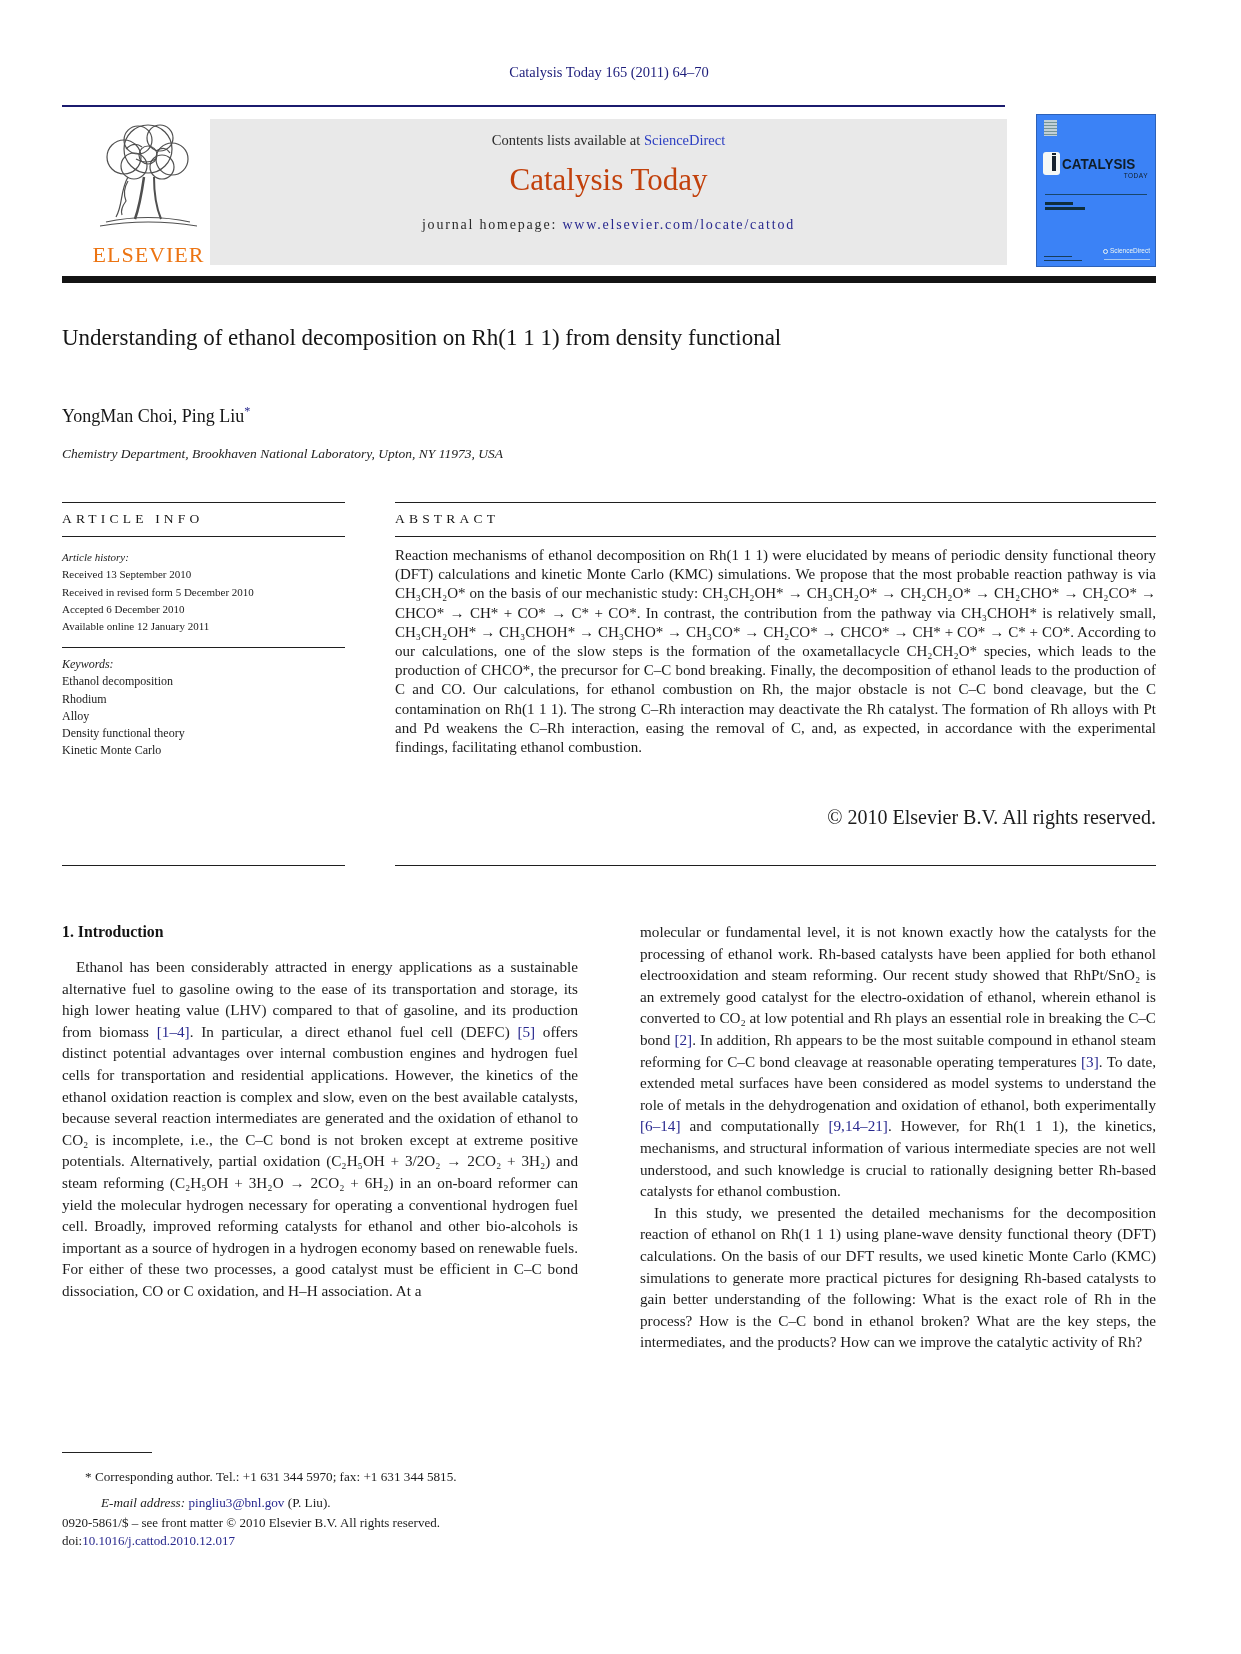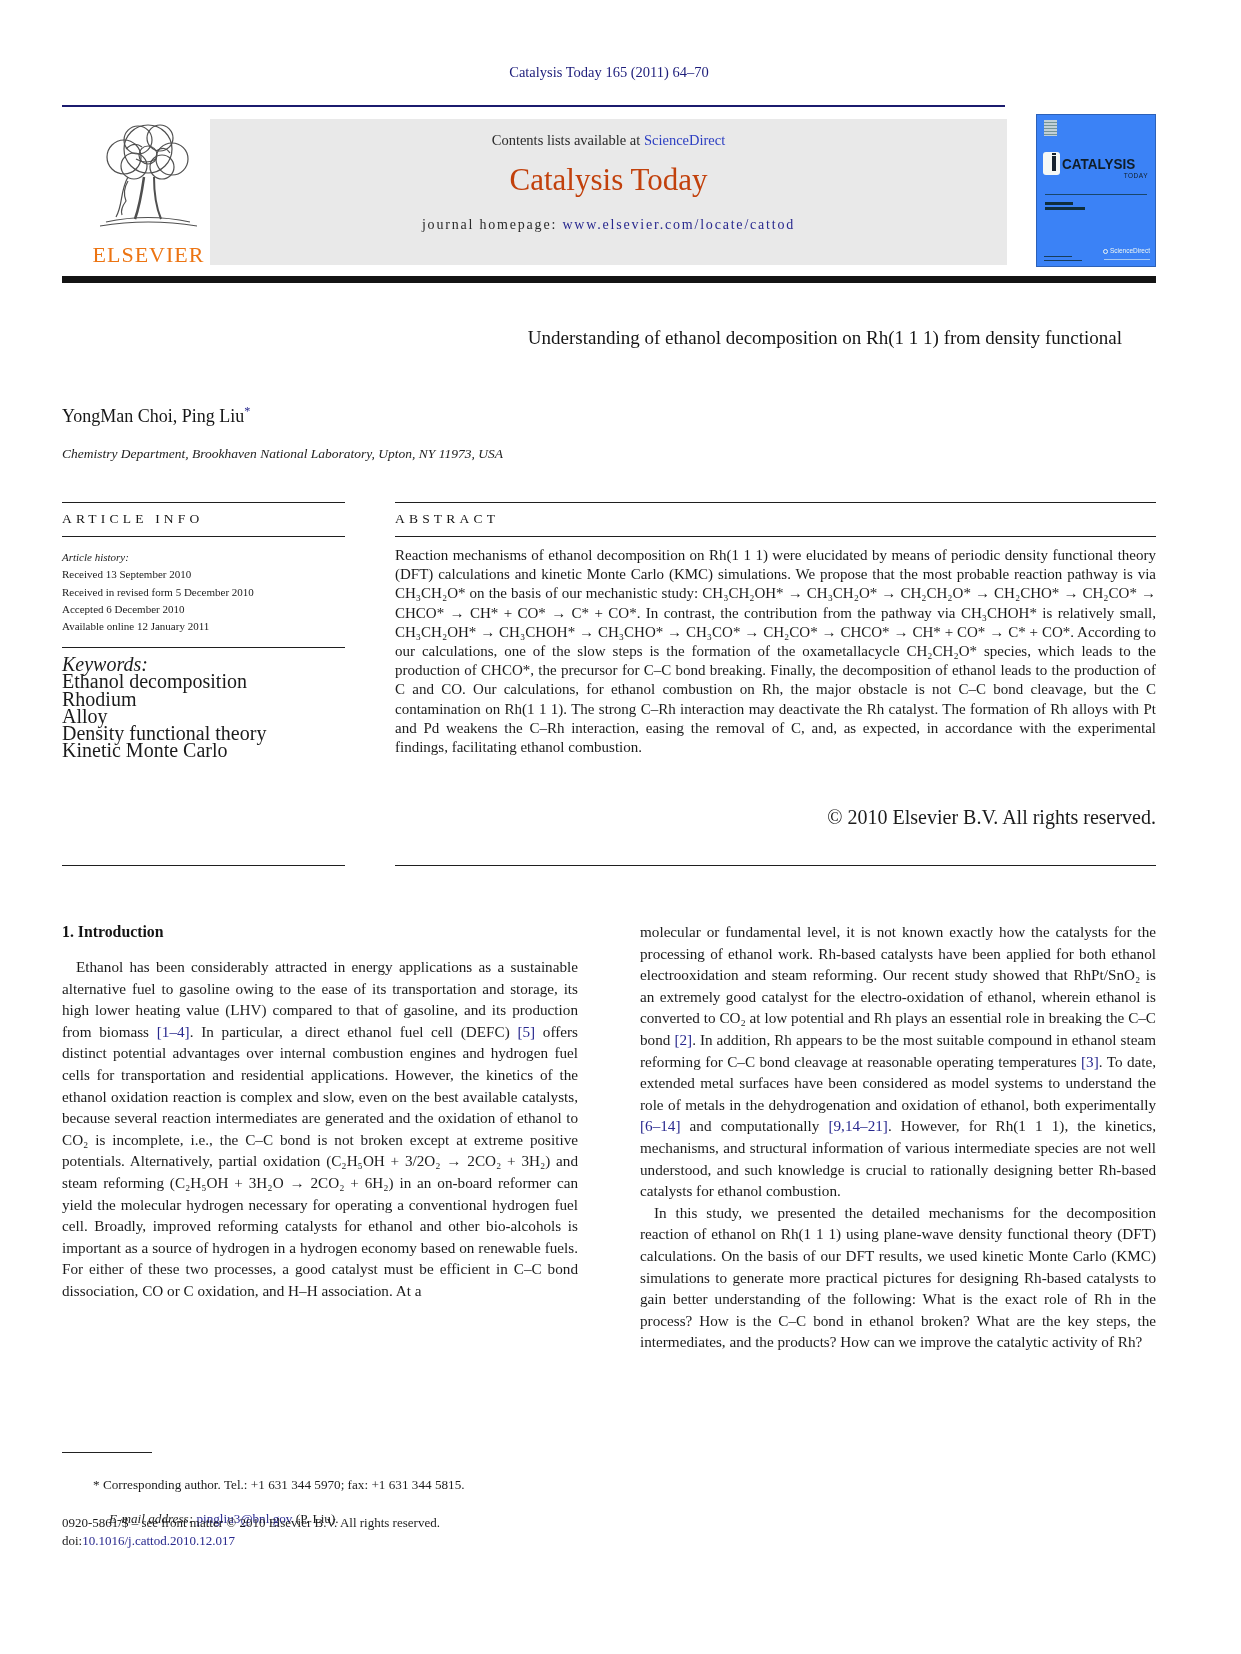--- a/index.html
+++ b/index.html
@@ -44,57 +44,57 @@
     font-size:6.5px; color:#eef6f3; }
   .cover-sd-ring { display:inline-block; width:5px; height:5px; border:1px solid #eef6f3;
     border-radius:50%; margin-right:2px; vertical-align:middle; }
   .cover-url { right:6px; bottom:7px; width:46px; height:1px; background:rgba(240,248,245,.6); }
   .cover-bl1 { left:8px; bottom:10px; width:28px; height:1.5px; background:rgba(8,30,26,.7); }
   .cover-bl2 { left:8px; bottom:6px; width:38px; height:1.5px; background:rgba(8,30,26,.7); }
 
   .black-bar { left:62px; top:276px; width:1094px; height:7px; background:#141414; }
 
   
-  .title { left:62px; top:320px; width:1060px; font-size:19px; line-height:36px; color:#151515;text-align:right; }
+  .title { left:62px; top:320px; width:1060px; font-size:23px; line-height:36px; color:#151515; }
   .authors { left:62px; top:404px; font-size:18px; color:#161616; }
   .affil { left:62px; top:446px; font-size:13.5px; font-style:italic; color:#222; }
 
   
   .rule { height:1.4px; background:#1f1f1f; }
   .r-info-1 { left:62px; top:502px; width:283px; }
   .r-info-2 { left:62px; top:536px; width:283px; }
   .r-info-3 { left:62px; top:647px; width:283px; }
   .r-info-4 { left:62px; top:865px; width:283px; }
   .r-abs-1 { left:395px; top:502px; width:761px; }
   .r-abs-2 { left:395px; top:536px; width:761px; }
   .r-abs-4 { left:395px; top:865px; width:761px; }
 
   .sec-head { font-size:13.5px; letter-spacing:4.2px; color:#161616; }
   .ainfo-head { left:62px; top:511px; }
   .abs-head { left:395px; top:511px; }
 
   .ainfo { left:62px; top:549px; width:310px; font-size:11px; line-height:17.3px; }
   .ainfo .label { font-style:italic; }
-  .kwblock { left:62px; top:656px; width:310px; font-size:20px; line-height:17.3px; }
+  .kwblock { left:62px; top:656px; width:310px; font-size:12px; line-height:17.3px; }
 
   .abstract { left:395px; top:546px; width:761px; font-size:15px; line-height:19.2px;
     text-align:justify; }
   .copyright { left:395px; top:806px; width:761px; text-align:right; font-size:20px; }
 
   
   .colL { left:62px; top:921px; width:516px; }
   .colR { left:640px; top:921px; width:516px; }
   .colL h2 { margin:0 0 13px 0; font-size:15.8px; line-height:22px; font-weight:700; color:#141414; }
   .bodytext { font-size:15.2px; line-height:21.6px; text-align:justify; margin:0; color:#1b1b1b; }
   .indent { text-indent:14px; }
 
   
   .fn-rule { left:62px; top:1452px; width:90px; height:1.2px; background:#222; }
   .fn { left:62px; top:1460px; width:520px; font-size:13.2px; line-height:17.6px; }
-  .fn p { margin:16px; padding-left:31px; }
+  .fn p { margin:8px; padding-left:31px; }
   .fn p.first { text-indent:-16px; }
   .issn { left:62px; top:1514px; width:520px; font-size:13px; line-height:17.5px; }
   .issn p { margin:0; }
 
   .lnk { color:#28288e; }
   .sd  { color:#2c3ec2; }
   .it  { font-style:italic; }
   .star{ color:#28288e; vertical-align:super; font-size:68%; }
 </style>
 </head>

